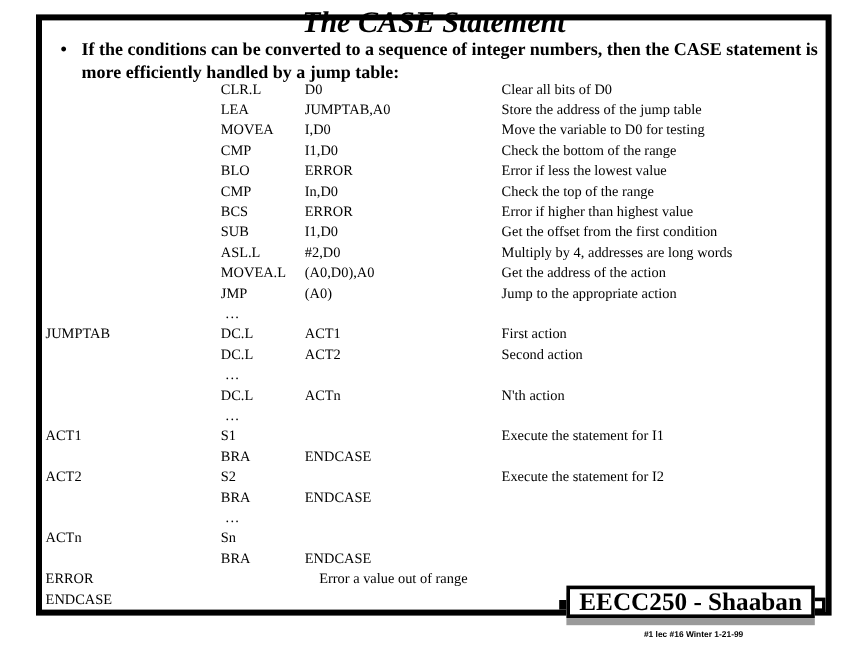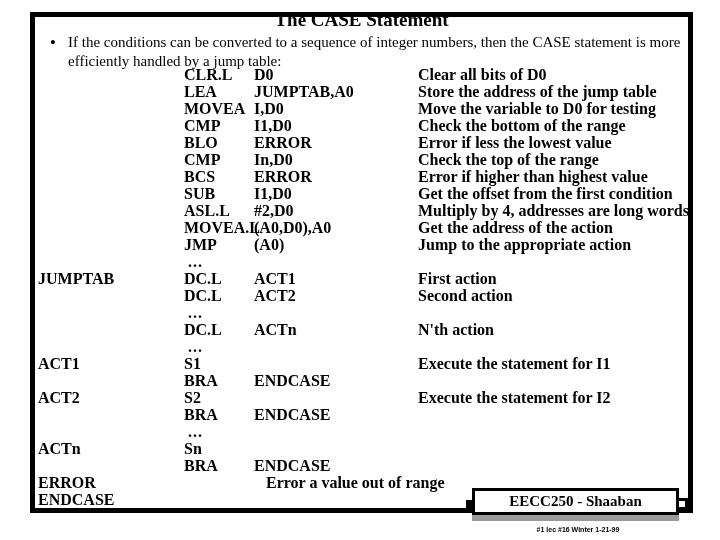--- a/index.html
+++ b/index.html
@@ -36,25 +36,26 @@
     
   }
 
   
   #title {
     position: absolute;
     left: 30px;
     top: 5px;
     width: 663px;
     text-align: center;
-    font-size: 19px;
+    font-size: 25px;
     font-weight: bold;
     line-height: 29px;
     letter-spacing: 0px;
     white-space: nowrap;
+    font-style: italic;
   }
 
   
   #bullet-block {
     position: absolute;
     left: 38px;
     top: 33px;
     width: 648px;
   }
   .bullet-row {
@@ -66,37 +67,37 @@
     flex: 0 0 30px;
     text-align: center;
     font-size: 15px;
     line-height: 19px;
     font-weight: bold;
   }
   .bullet-text {
     flex: 1 1 auto;
     font-size: 15px;
     line-height: 19px;
-    font-weight: normal;
+    font-weight: bold;
     text-align: left;
   }
 
   
   #code-listing {
     position: absolute;
     left: 38px;
     top: 66px;
     width: 650px;
   }
   .code-row {
     position: relative;
     height: 17px;
-    font-size: 16px;
+    font-size: 12px;
     line-height: 17px;
-    font-weight: bold;
+    font-weight: normal;
     white-space: nowrap;
   }
   .c-label {
     position: absolute;
     left: 0px;
     top: 0;
   }
   .c-op {
     position: absolute;
     left: 146px;
@@ -164,21 +165,21 @@
     width: 207px;
     height: 27px;
     background: #ffffff;
     border: 3px solid #000;
     box-sizing: border-box;
     display: flex;
     align-items: center;
     justify-content: center;
   }
   #badge-text {
-    font-size: 15px;
+    font-size: 21px;
     font-weight: bold;
     line-height: 21px;
     white-space: nowrap;
     letter-spacing: 0px;
   }
   #badge-caption {
     position: absolute;
     left: 466px;
     top: 525px;
     width: 224px;

